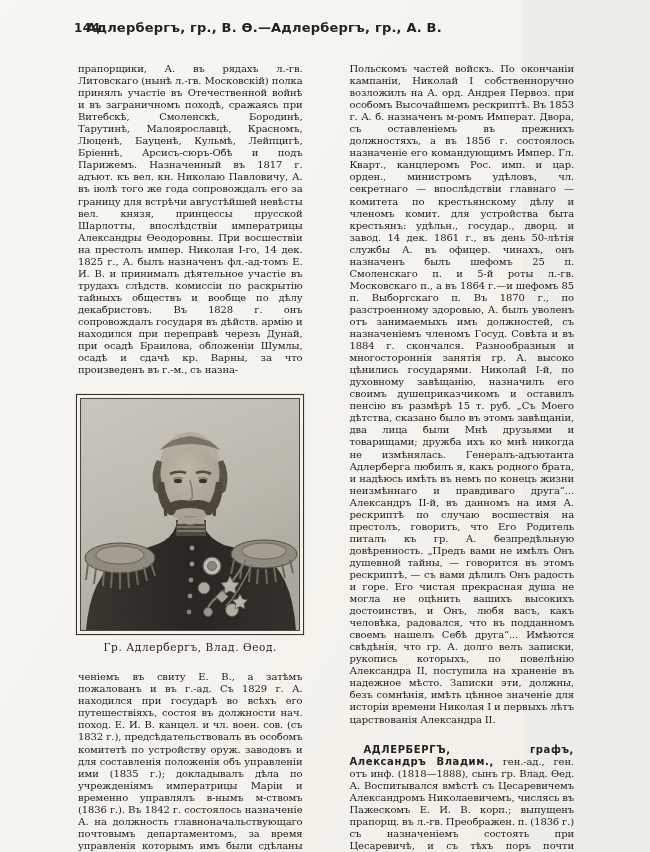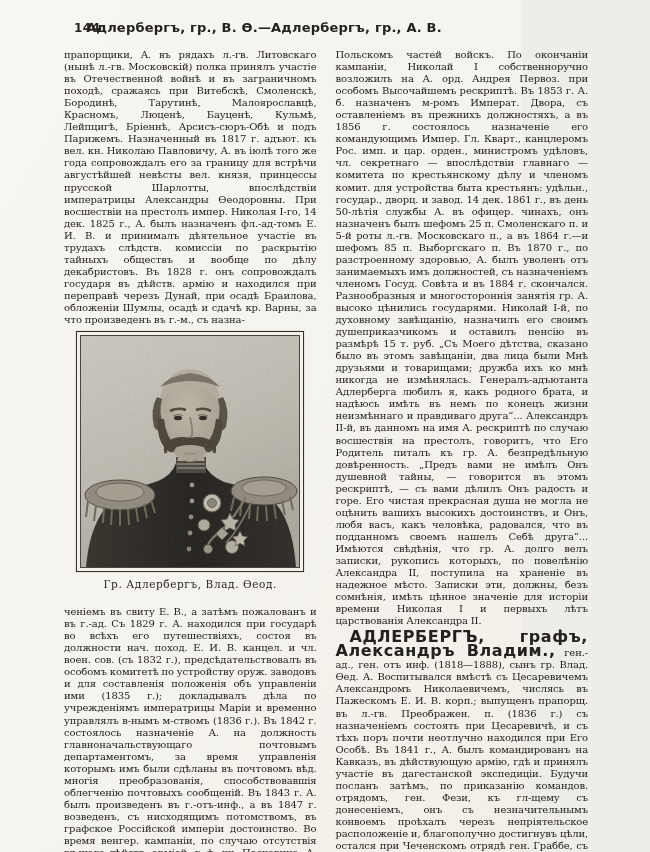--- a/index.html
+++ b/index.html
@@ -23,29 +23,29 @@
     display:block;text-align:center;
     font-family:"DejaVu Sans","Liberation Sans",sans-serif;
     font-weight:bold;font-size:13px;letter-spacing:.2px;
   }
   .columns{
     position:absolute;top:45px;left:60px;width:532px;
     display:flex;gap:11px;
   }
   .col{width:261px;}
   .para{
-    margin:4px;text-align:justify;
+    margin:18px;text-align:justify;
     font-size:10px;line-height:12.05px;letter-spacing:-0.12px;
     word-spacing:-0.2px;
   }
   .para + .para{margin-top:0;}
   .article{text-indent:14px;margin-top:9px;}
   .entry{
     font-family:"DejaVu Sans","Liberation Sans",sans-serif;
-    font-weight:bold;font-size:16px;letter-spacing:.6px;
+    font-weight:bold;font-size:10px;letter-spacing:.6px;
   }
   figure{margin:5px auto 16px;width:228px;}
   .imgframe{
     border:1px solid #35322c;background:#f3f1ea;padding:3px;
     box-shadow:0 0 0 1px rgba(60,55,45,.08);
   }
   .imgframe svg{display:block;}
   figcaption{
     text-align:center;font-size:10.5px;letter-spacing:.6px;
     margin:6px 0 7px;color:#2a2723;

